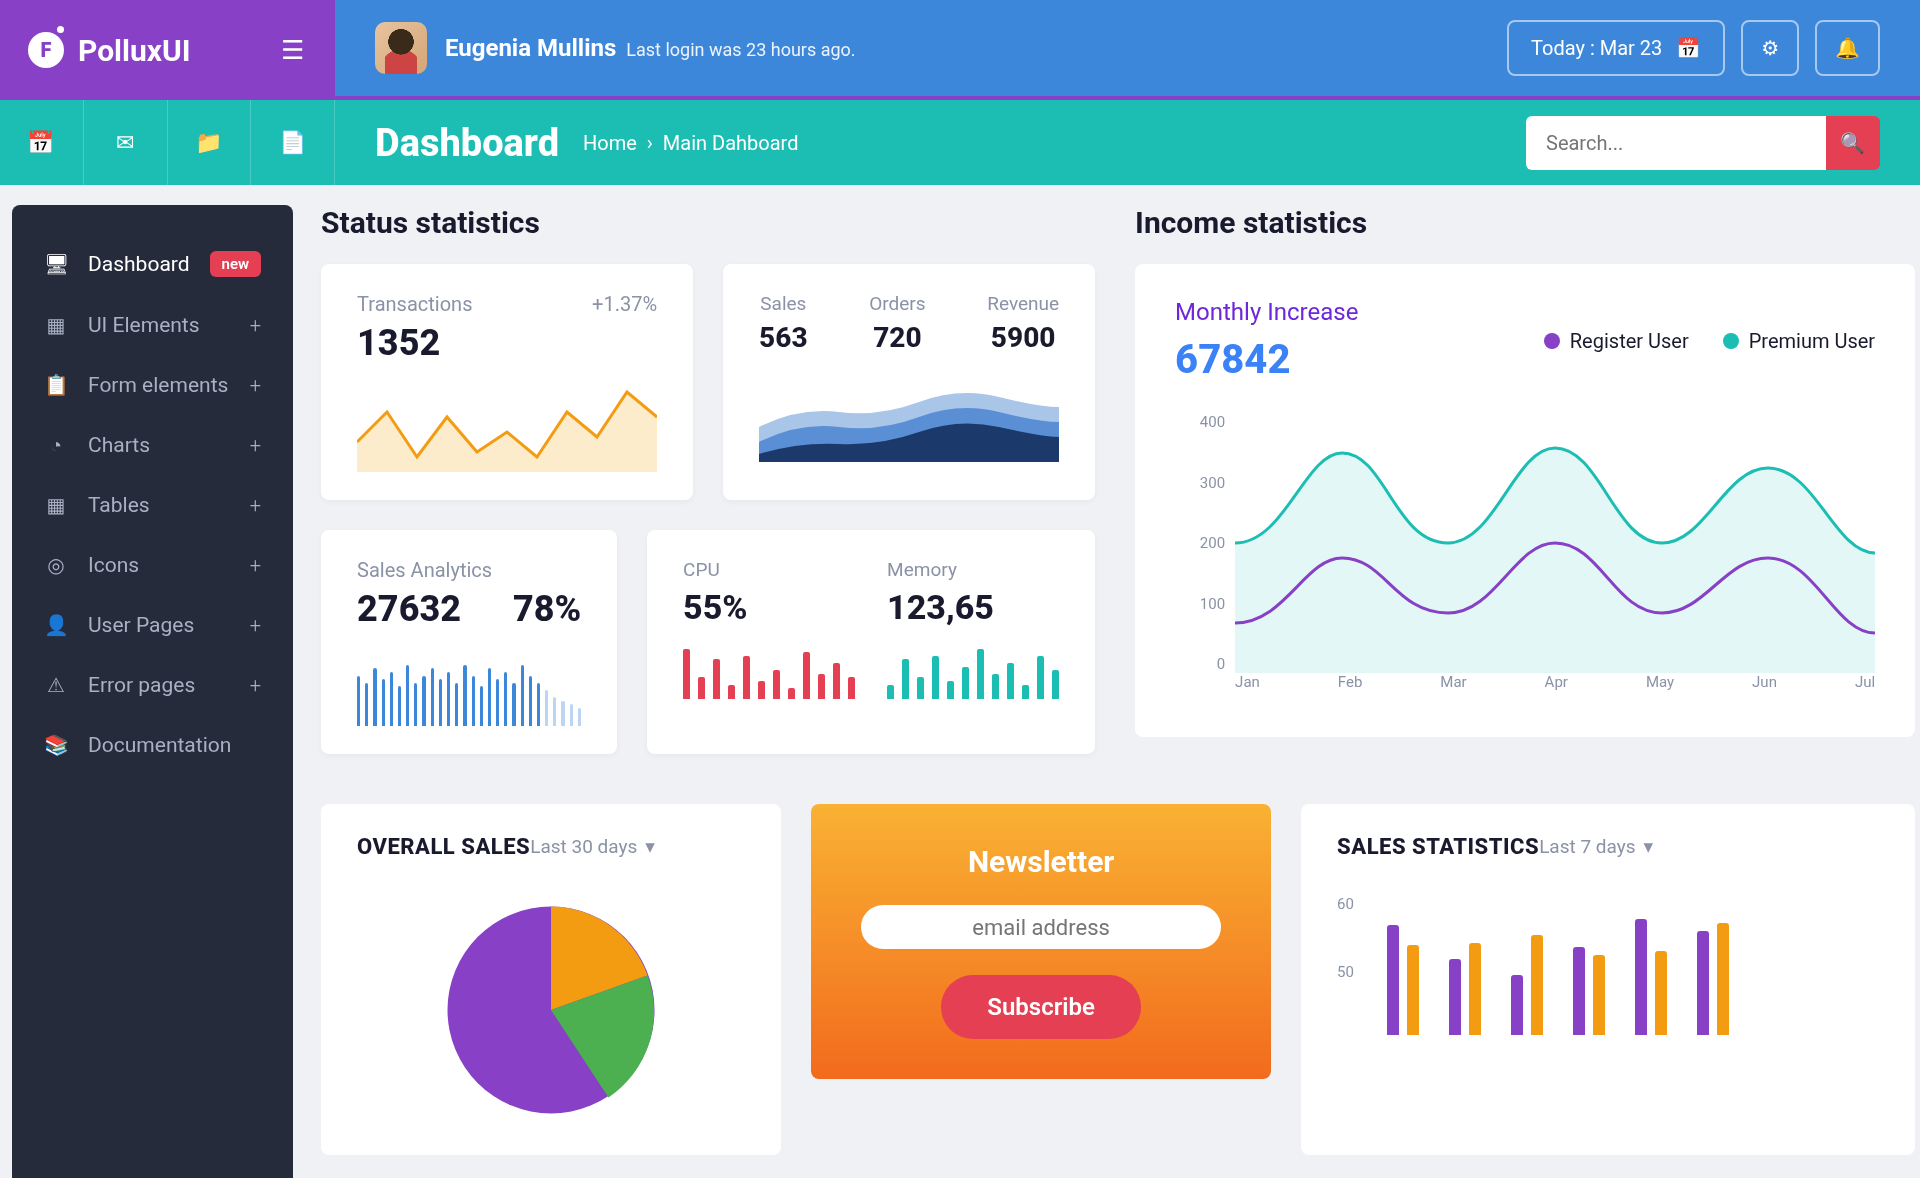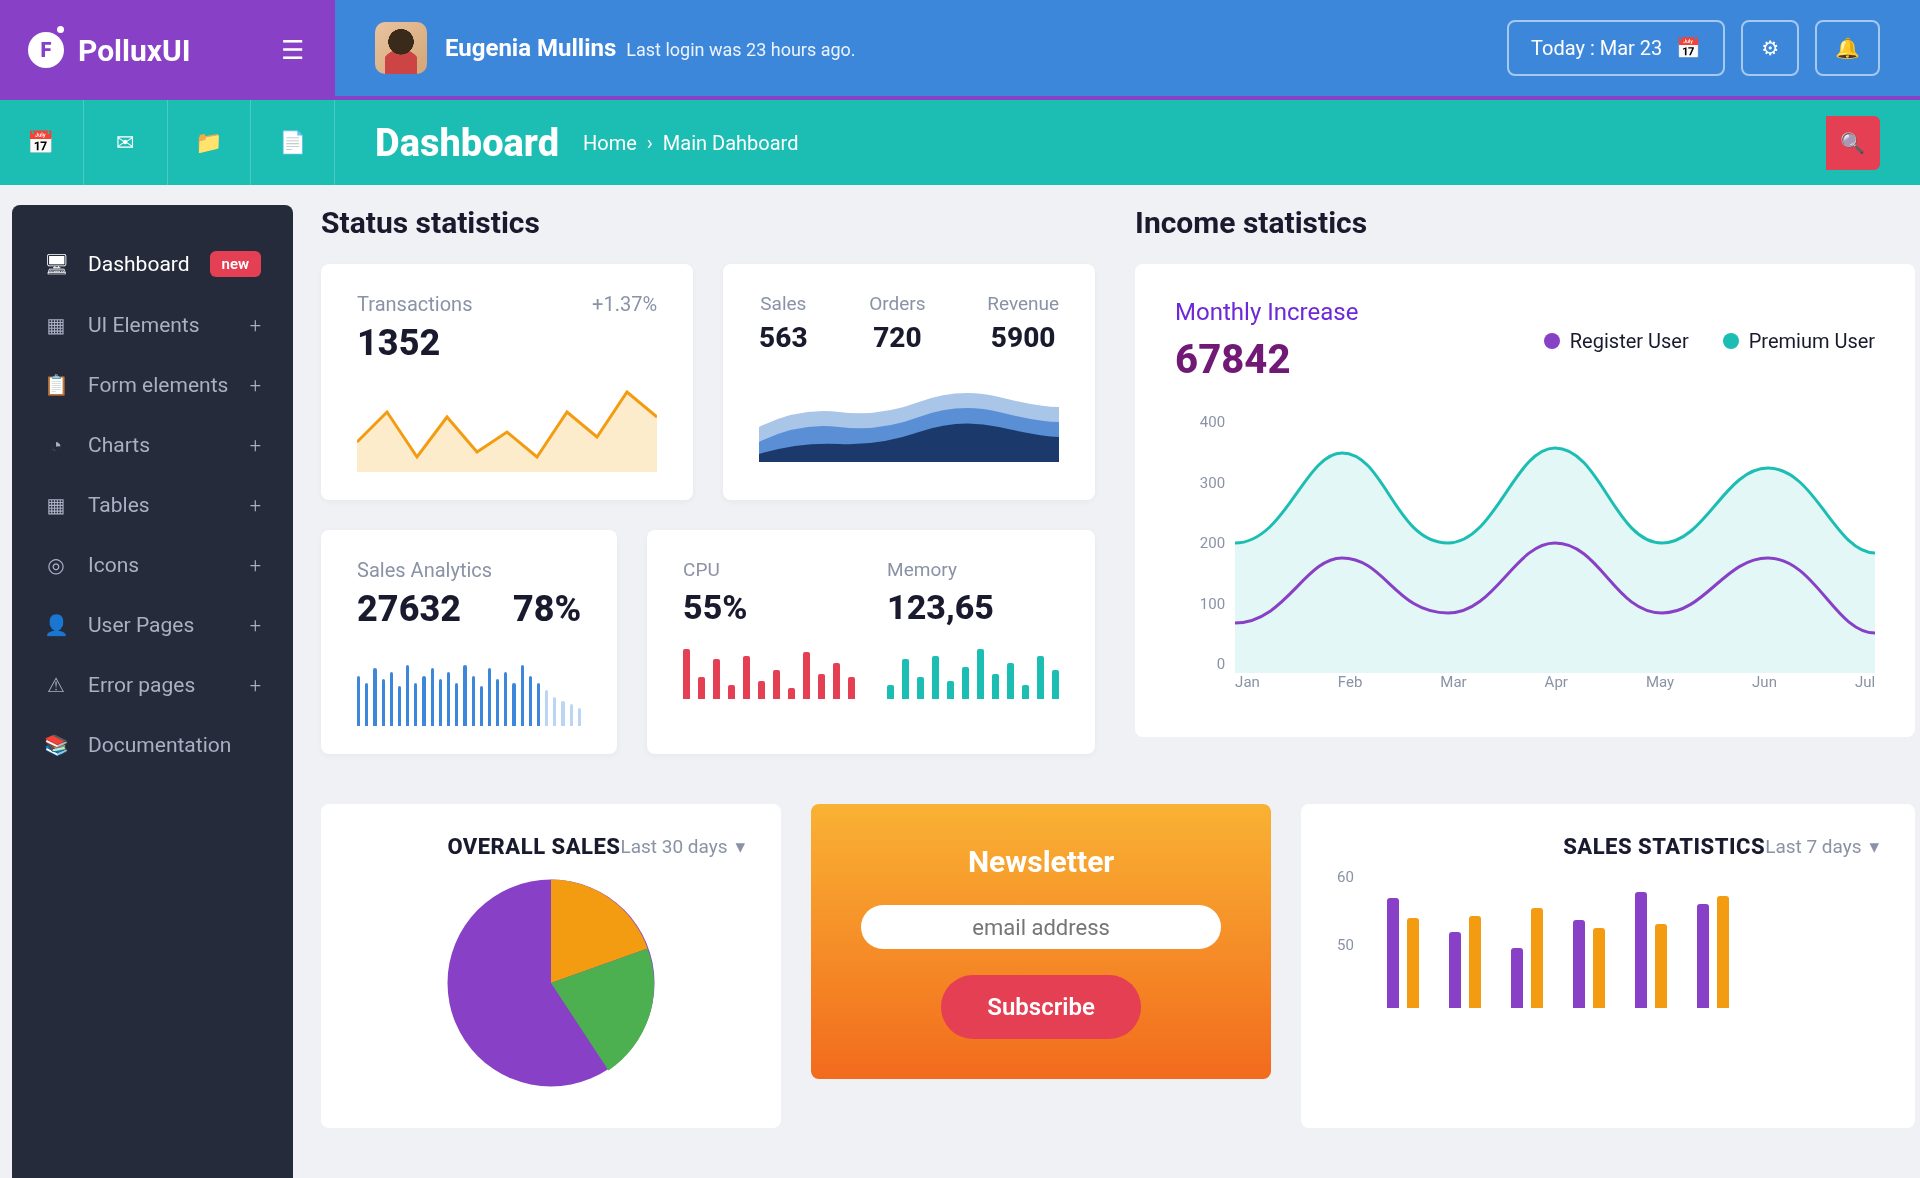--- a/index.html
+++ b/index.html
@@ -54,28 +54,28 @@
 .t-val{font-size:28px;font-weight:800;color:#1a1a2e;margin-top:6px}
 .sparkline{margin-top:18px;height:90px}
 .bars{display:flex;align-items:flex-end;gap:5px;height:72px;margin-top:24px}
 .bar{flex:1;background:#3d87db;border-radius:2px 2px 0 0}
 .bar.fade{opacity:.35}
 .minibars{display:flex;gap:8px;align-items:flex-end;height:72px}
 .mb{width:7px;border-radius:2px 2px 0 0}
 .bigcard{background:#fff;border-radius:8px;padding:34px 40px}
 .bc-head{display:flex;align-items:center;gap:40px}
 .bc-title{color:#6d28d9;font-size:24px}
-.bc-val{font-size:40px;font-weight:800;color:#701a75;margin-top:10px}
+.bc-val{font-size:40px;font-weight:800;color:#3b82f6;margin-top:10px}
 .legend{display:flex;gap:34px;margin-left:auto}
 .legend-item{display:flex;align-items:center;gap:10px;font-size:20px;color:#1a1a2e}
 .dot{width:16px;height:16px;border-radius:50%}
 .linechart{margin-top:30px;height:290px;position:relative}
 .row2{display:flex;gap:30px;margin-top:20px}
 .panel{background:#fff;border-radius:8px;padding:30px 36px}
-.panel-head{display:flex;justify-content:flex-end;align-items:center;margin-bottom:9px}
+.panel-head{display:flex;justify-content:flex-start;align-items:center;margin-bottom:36px}
 .panel-title{font-size:22px;font-weight:800;color:#1a1a2e;letter-spacing:.5px}
 .panel-sub{color:#8a92a6;font-size:19px;display:flex;align-items:center;gap:8px;cursor:pointer}
 .newsletter{background:linear-gradient(180deg,#f9b233,#f26b1d);border-radius:8px;padding:40px 50px;text-align:center}
 .nl-title{color:#fff;font-size:30px;font-weight:700;margin-bottom:26px}
 .nl-input{width:100%;border:none;border-radius:40px;height:44px;text-align:center;font-size:22px;color:#888;margin-bottom:26px;outline:none}
 .nl-btn{background:#e43f52;color:#fff;border:none;border-radius:40px;padding:18px 46px;font-size:24px;font-weight:600;cursor:pointer}
 .pie{display:flex;justify-content:center}
 .yaxis{position:absolute;left:0;top:0;bottom:30px;width:50px;display:flex;flex-direction:column;justify-content:space-between;font-size:15px;color:#8a92a6;text-align:right}
 .xaxis{display:flex;justify-content:space-between;font-size:15px;color:#8a92a6;padding-left:60px}
 svg{display:block}
@@ -124,20 +124,21 @@
   <div class="tool-main">
     <div style="display:flex;align-items:center">
       <div class="page-title">Dashboard</div>
       <div class="breadcrumb">
         <span>Home</span>
         <span>›</span>
         <span>Main Dahboard</span>
       </div>
     </div>
     <div class="searchwrap">
+      <input class="search" placeholder="Search..." style="">
       <button class="searchbtn"><span>🔍</span></button>
     </div>
   </div>
 </div>
 
 <div class="layout">
   <div class="sidebar">
     <div class="nav-item active">
       <span class="nav-icon">🖥</span>
       <span class="nav-label">Dashboard</span>

